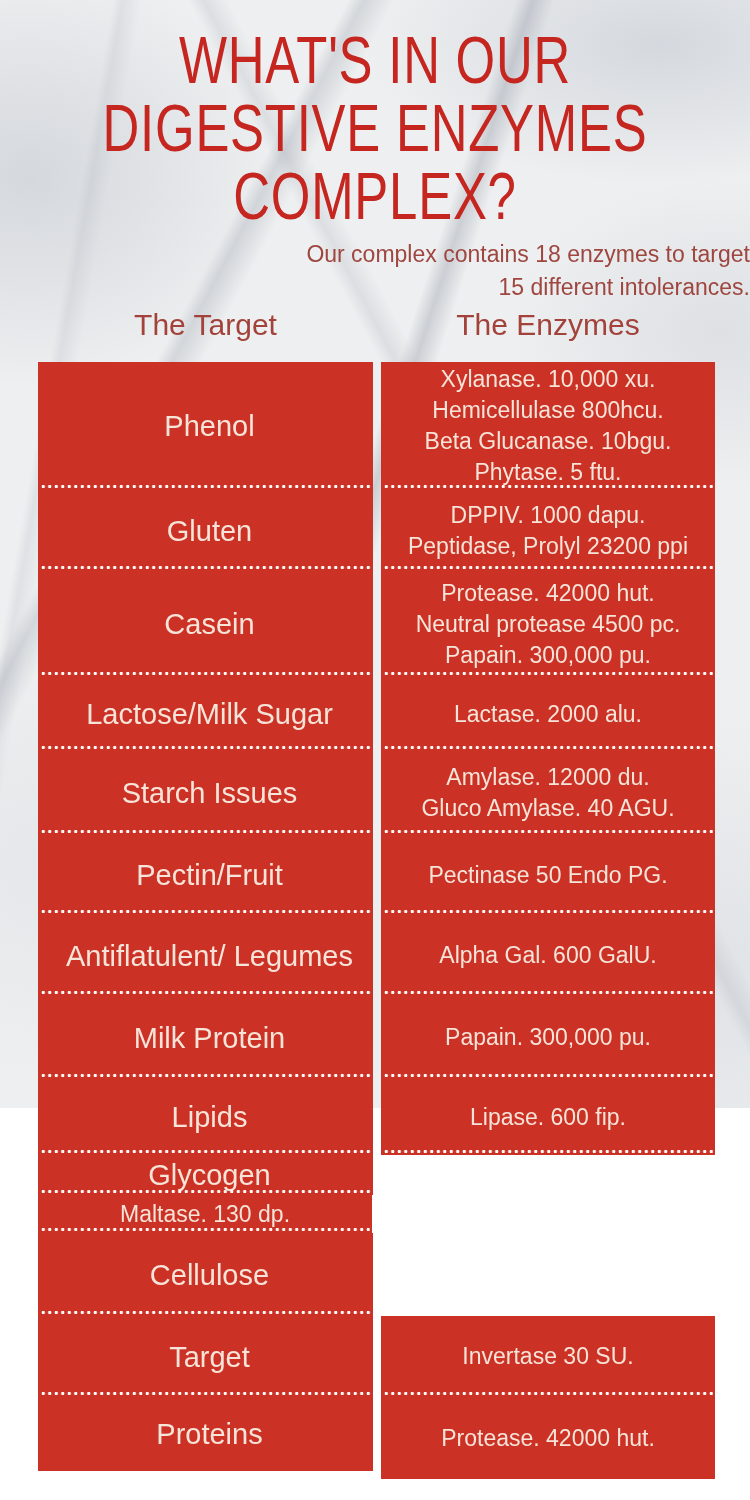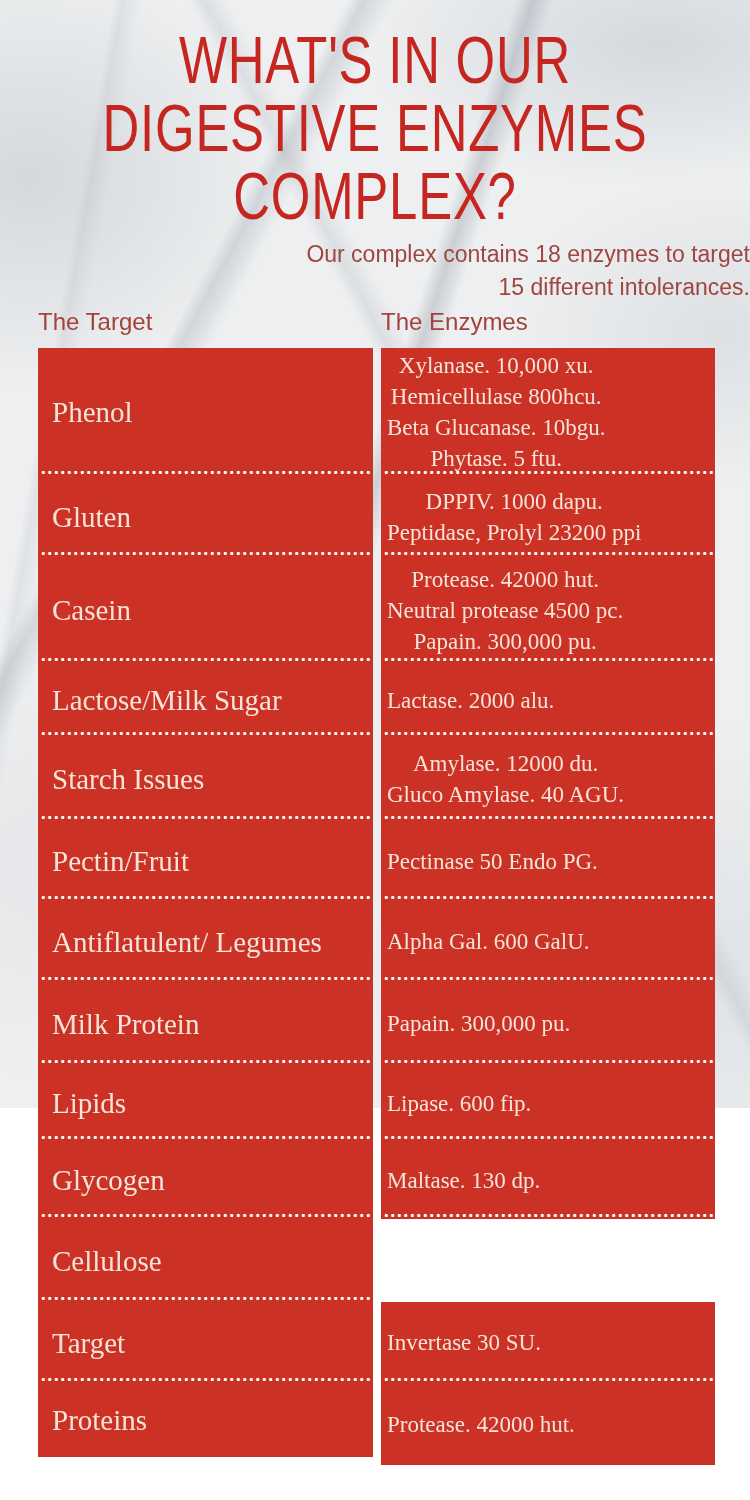--- a/index.html
+++ b/index.html
@@ -42,37 +42,36 @@
     line-height: 33px;
     color: #9e463f;
     white-space: pre-line;
   }
   .headers {
     margin: 4px 0 0 38px;
     width: 677px;
     display: flex;
     align-items: flex-end;
   }
-  .headers .hdr { font-size: 24px; color: #a2423a; padding-bottom: 12px; }
+  .headers .hdr { font-size: 30px; color: #a2423a; text-align: center; padding-bottom: 20px; }
   .hdr-target  { width: 335px; }
   .hdr-gap     { width: 8px; }
   .hdr-enzymes { width: 334px; }
 
   .table {
     margin-left: 38px;
     width: 677px;
   }
   .row { display: flex; }
   .cell {
     position: relative;
-    display: flex; align-items: center; justify-content: flex-start;
+    display: flex; align-items: center; justify-content: center;
     background: #cc3126;
     height: 100%;
     box-sizing: border-box;
-    font-family: Liberation Serif, serif;
   }
   .cell-target  { width: 335px; padding-left: 8px; }
   .col-gap      { width: 8px; }
   .cell-enzymes { width: 334px; }
   .cell-text {
     text-align: center;
     white-space: pre-line;
     color: #f6e4d8;
     padding: 2px 6px;
   }
@@ -201,21 +200,21 @@
   <div class="row" style="height: 76px;">
     <div class="cell cell-target">
       <div class="cell-text target-text">Lipids</div>
     </div>
     <div class="col-gap"></div>
     <div class="cell cell-enzymes">
       <div class="cell-text enzymes-text">Lipase. 600 fip.</div>
     </div>
   </div>
 
-  <div class="row" style="height: 78px;">
+  <div class="row" style="height: 78px; flex-direction: column;">
     <div class="cell cell-target">
       <div class="cell-text target-text">Glycogen</div>
     </div>
     <div class="col-gap"></div>
     <div class="cell cell-enzymes">
       <div class="cell-text enzymes-text">Maltase. 130 dp.</div>
     </div>
   </div>
 
   <div class="row" style="height: 83px;">

